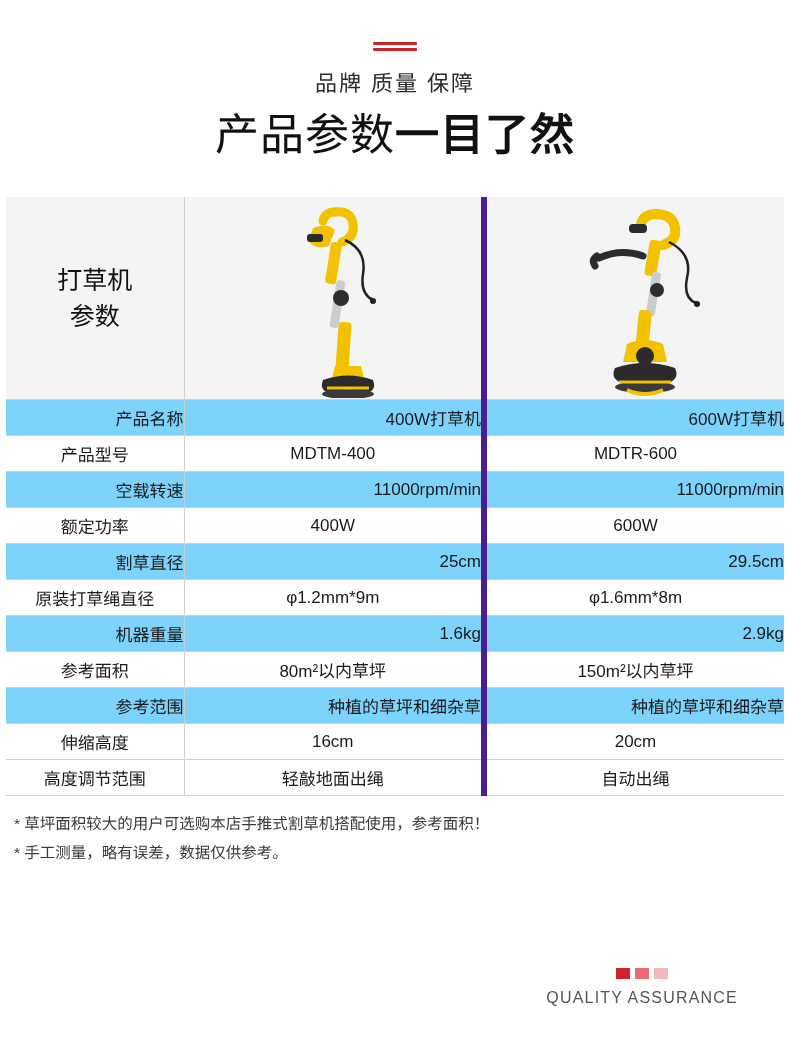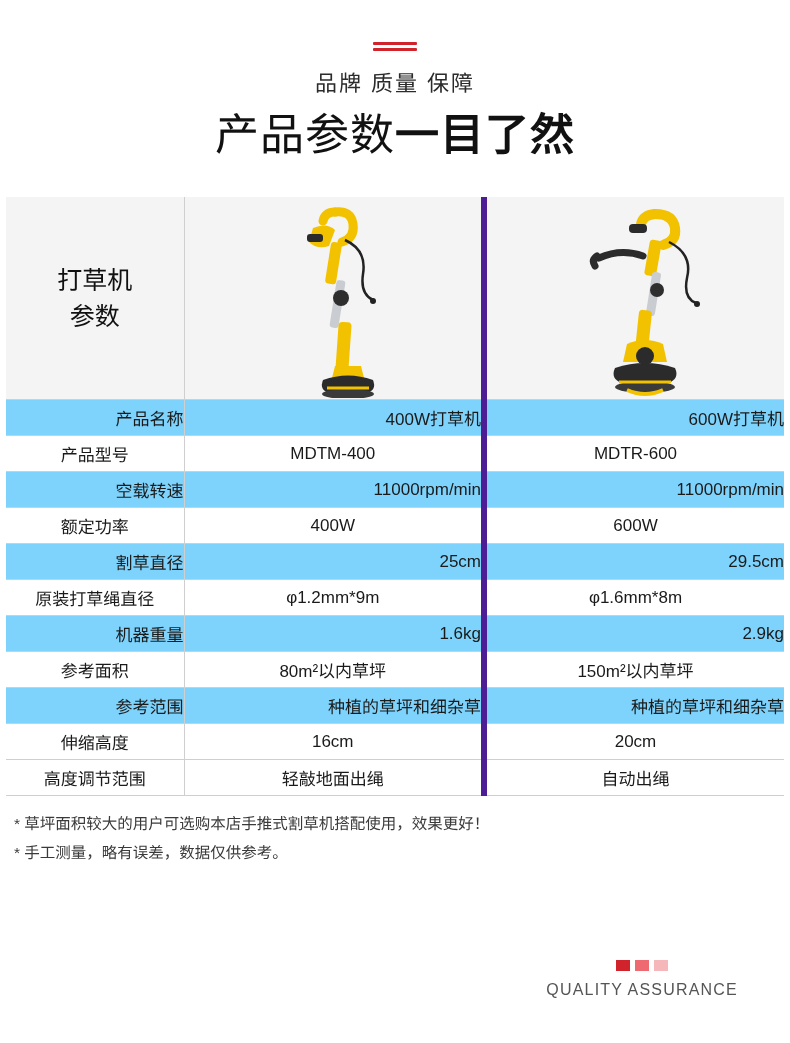--- a/index.html
+++ b/index.html
@@ -110,21 +110,21 @@
     padding-left: 14px;
     font-size: 15.5px;
     color: #3a3a3a;
     line-height: 1.85;
   }
 
   
   .footer {
     position: absolute;
     right: 52px;
-    bottom: 44px;
+    bottom: 36px;
     text-align: right;
   }
   .dots {
     display: flex;
     gap: 5px;
     justify-content: center;
     margin-bottom: 10px;
   }
   .dots i {
     display: block;
@@ -280,21 +280,21 @@
         <tr class="row-even">
           <td class="label-cell">高度调节范围</td>
           <td class="value-cell mid">轻敲地面出绳</td>
           <td class="value-cell">自动出绳</td>
         </tr>
       </tbody>
   </table>
 </div>
 
 <div class="notes">
-  <div>* 草坪面积较大的用户可选购本店手推式割草机搭配使用，效果更好！</div>
+  <div>* 草坪面积较大的用户可选购本店手推式割草机搭配使用，参考面积！</div>
   <div>* 手工测量，略有误差，数据仅供参考。</div>
 </div>
 
 <div class="footer">
   <div class="dots">
     <i style="background: rgb(208, 35, 43);"></i>
     <i style="background: rgb(239, 106, 112);"></i>
     <i style="background: rgb(245, 183, 186);"></i>
   </div>
   <div class="footer-text">QUALITY ASSURANCE</div>

